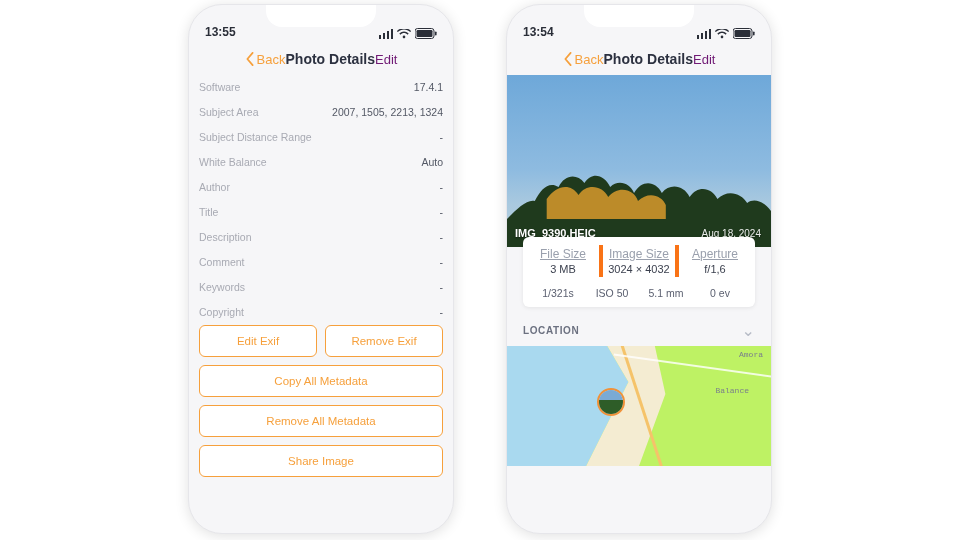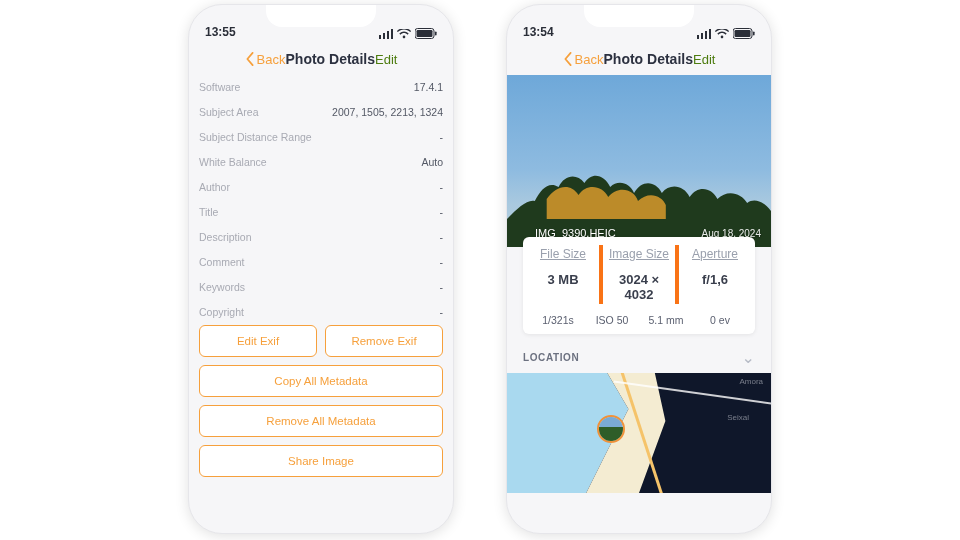--- a/index.html
+++ b/index.html
@@ -42,21 +42,21 @@
     linear-gradient(#2a2e38,#2a2e38) 12px 0/2px 10px no-repeat;
   }
   .wifi-icon svg, .batt-icon svg { display:block; }
   .navbar {
     height: 32px; display:flex; align-items:center; justify-content:center;
     padding: 0 10px; font-size: 13px;
   }
   .nav-back { color:#f6a03c; display:flex; align-items:center; gap:2px; font-weight:500;}
   .nav-back svg { width:10px; height:14px; }
   .nav-title { font-weight:700; color:#2c3140; font-size:14px; }
-  .nav-edit { color:#4d7c0f; font-weight:500; }
+  .nav-edit { color:#701a75; font-weight:500; }
   .content { padding: 0 10px 10px 10px; height: calc(100% - 70px); overflow:hidden; }
   .meta-list { }
   .meta-row {
     display:flex; justify-content:space-between; align-items:center;
     height: 25px; font-size: 10.5px;
     border-bottom: 1px solid rgba(0,0,0,0);
   }
   .meta-label { color:#a8aab3;text-align:right; }
   .meta-value { color:#535865; text-align:right; }
   .btn-row { display:flex; gap:8px; }
@@ -67,43 +67,44 @@
   }
   .btn-full { width:100%; margin-top:8px; }
   
   .photo {
     margin: 0 -10px; width: calc(100% + 20px); height: 172px;
     position: relative; overflow:hidden;
   }
   .sky { position:absolute; inset:0; background: linear-gradient(#6ea8d9 0%, #8ebbe0 55%, #a9c9df 75%, #bad0d8 100%); }
   .trees { position:absolute; left:0; right:0; bottom:0; height:78px; }
   .trees svg { width:100%; height:100%; display:block; }
-  .photo-label { position:absolute; left:28px; bottom:8px; color:#fff; font-size:11px; font-weight:400; text-shadow:0 1px 2px rgba(0,0,0,.5);}
+  .photo-label { position:absolute; left:8px; bottom:8px; color:#fff; font-size:11px; font-weight:700; text-shadow:0 1px 2px rgba(0,0,0,.5);}
   .photo-date  { position:absolute; right:10px; bottom:8px; color:#fff; font-size:10px; opacity:.9; text-shadow:0 1px 2px rgba(0,0,0,.5);}
   .info-card {
     background:#fff; border-radius:6px; margin: -10px 6px 0 6px; position:relative; z-index:2;
     box-shadow: 0 1px 4px rgba(0,0,0,.08);
     padding: 8px 4px;
   }
   .info-grid { display:flex; }
   .info-cell { flex:1; text-align:center; padding:2px 0; }
   .info-cell + .info-cell { border-left:4px solid #f97316; }
   .info-key { font-size:12px; color:#9aa0ad;text-decoration:underline; }
-  .info-val { font-size:13px; color:#3a3f4d; margin-top:11px;font-weight:bold; }
+  .info-val { font-size:11px; color:#3a3f4d; margin-top:2px; }
   .info-row2 { display:flex; margin-top:10px; padding: 0 4px; }
   .info-row2 .c { flex:1; text-align:center; font-size:10.5px; color:#5b6070; }
   .section {
     margin: 14px 0 0 0;
   }
   .section-head { display:flex; justify-content:space-between; align-items:center; padding: 0 6px 6px 6px;}
   .section-title { font-size:10px; letter-spacing:.6px; color:#6c7180; font-weight:700; }
   .chev { color:#b7bcc7; }
   .map {
     margin: 0 -10px; height: 120px; position:relative; overflow:hidden;
-    background:#0f172a;
+    background:#bef264;
+    font-family:Liberation Mono, monospace;
   }
   .water { position:absolute; inset:0; background:#a9d9ef; clip-path: polygon(0 0, 38% 0, 46% 30%, 40% 56%, 30% 100%, 0 100%);}
   .sand  { position:absolute; inset:0; background:#f4ecd2; clip-path: polygon(30% 100%, 40% 56%, 46% 30%, 38% 0, 56% 0, 60% 40%, 50% 100%);}
   .road1 { position:absolute; left:54%; top:-10px; width:3px; height:200px; background:#f5c36a; transform: rotate(-18deg);}
   .road2 { position:absolute; left:40%; top:20px; width:180px; height:2px; background:#fff; transform: rotate(8deg); opacity:.8;}
   .town1 { position:absolute; right:8px; top:4px; font-size:8px; color:#7a7f8c;}
   .town2 { position:absolute; right:22px; top:40px; font-size:8px; color:#7a7f8c;}
   .pin {
     position:absolute; left:34%; top:42px; width:28px; height:28px; border-radius:50%;
     border:2px solid #f0923a; overflow:hidden;
@@ -276,21 +277,21 @@
         <div class="section-head">
           <span class="section-title">LOCATION</span>
           <span class="chev">⌄</span>
         </div>
         <div class="map">
           <div class="water"></div>
           <div class="sand"></div>
           <div class="road1"></div>
           <div class="road2"></div>
           <span class="town1">Amora</span>
-          <span class="town2">Seixal</span>
+          <span class="town2">Balance</span>
           <div class="pin">
               <div class="pin-inner"></div>
             </div>
         </div>
       </div>
     </div>
   </div>
 
 
 </div>

